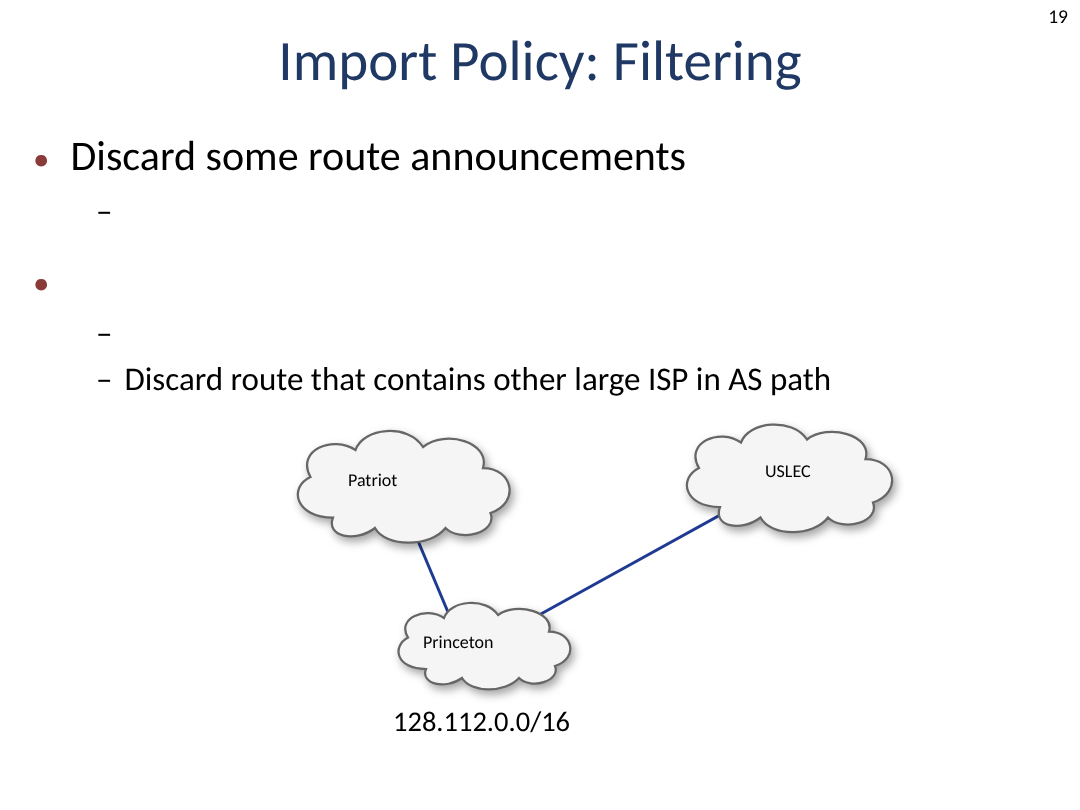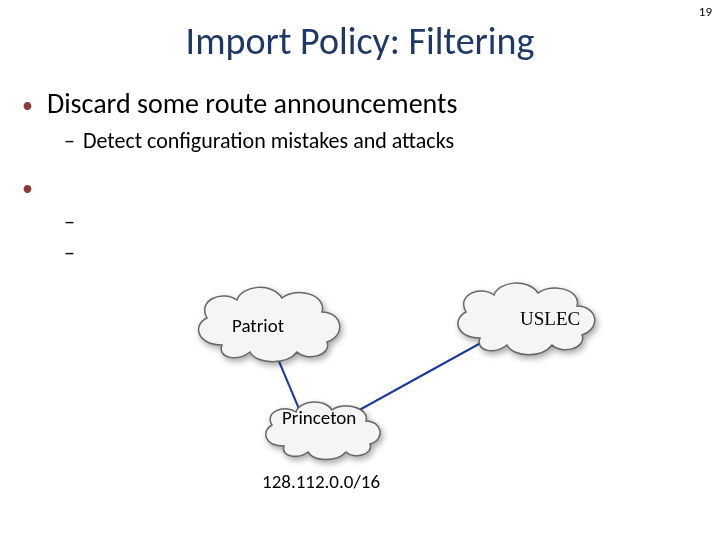--- a/index.html
+++ b/index.html
@@ -62,21 +62,21 @@
     width: 100%;
     height: 210px;
     margin-top: 8px;
   }
   .cloud {
     position: absolute;
     filter: drop-shadow(2px 3px 3px rgba(0,0,0,0.35));
   }
   .cloud-label {
     position: absolute;
-    font-size: 19px;
+    font-size: 12px;
     color: #000;
     z-index: 10;
     text-align: center;
   }
   .prefix-label {
     position: absolute;
     font-size: 19px;
     color: #000;
   }
   svg.connections {
@@ -95,33 +95,33 @@
 <h1 class="title">Import Policy: Filtering</h1>
 
 <div class="content">
 
   <div class="bullet-item">
     <span class="dot">•</span>
     <span>Discard some route announcements</span>
   </div>
   <div class="sub-item">
     <span class="dash">–</span>
-    <span>Detect configuration mistakes and attacks</span>
   </div>
 
   <div class="spacer"></div>
 
   <div class="bullet-item">
     <span class="dot">•</span>
   </div>
   <div class="sub-item">
     <span class="dash">–</span>
   </div>
   <div class="sub-item">
     <span class="dash">–</span>
+    <span>Discard route that contains other large ISP in AS path</span>
   </div>
 
   <div class="diagram">
 
     <svg class="connections">
       <line x1="248" y1="66" x2="280" y2="142" stroke="#1f3a93" stroke-width="2"></line>
       <line x1="475" y1="60" x2="312" y2="150" stroke="#1f3a93" stroke-width="2"></line>
     </svg>
 
     <svg class="cloud" style="left:160px; top:6px;" width="170" height="88" viewBox="0 0 170 88">
@@ -141,31 +141,31 @@
       <path d="M 38 62 
                C 14 62 10 43 24 36
                C 14 19 38 9 52 19
                C 57 5 86 2 96 17
                C 110 6 140 14 135 30
                C 155 30 160 52 140 59
                C 145 72 120 79 110 69
                C 100 82 72 82 65 69
                C 52 79 33 75 38 62 Z" fill="#f5f5f5" stroke="#666" stroke-width="1.5"></path>
     </svg>
-    <div class="cloud-label" style="left:498px; top:34px;font-family:Liberation Serif, serif;">USLEC</div>
+    <div class="cloud-label" style="left:488px; top:34px;">USLEC</div>
 
     <svg class="cloud" style="left:230px; top:122px;" width="140" height="66" viewBox="0 0 140 66">
       <path d="M 32 50 
                C 12 50 9 35 20 29
                C 12 16 32 8 44 16
                C 48 4 72 2 80 14
                C 92 5 118 12 114 25
                C 130 25 134 43 118 48
                C 122 58 102 64 94 56
                C 85 66 62 66 56 56
                C 45 64 28 60 32 50 Z" fill="#f5f5f5" stroke="#666" stroke-width="1.5"></path>
     </svg>
-    <div class="cloud-label" style="left:260px; top:132px;">Princeton</div>
+    <div class="cloud-label" style="left:260px; top:148px;">Princeton</div>
 
     <div class="prefix-label" style="left:240px; top:196px;">128.112.0.0/16</div>
   </div>
 
 </div>
 
 </body></html>

